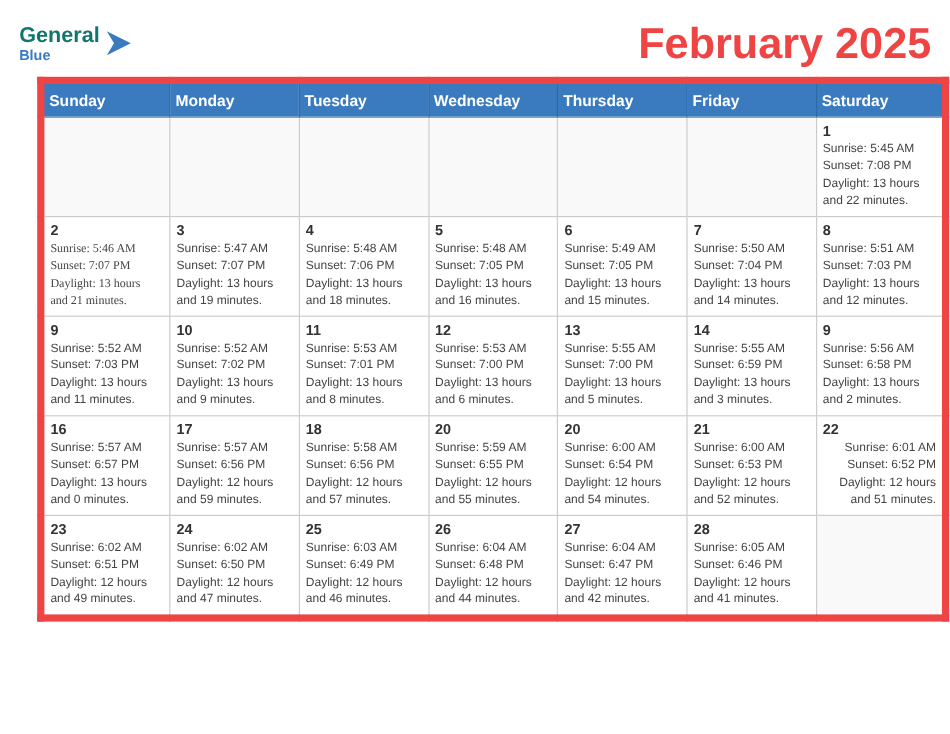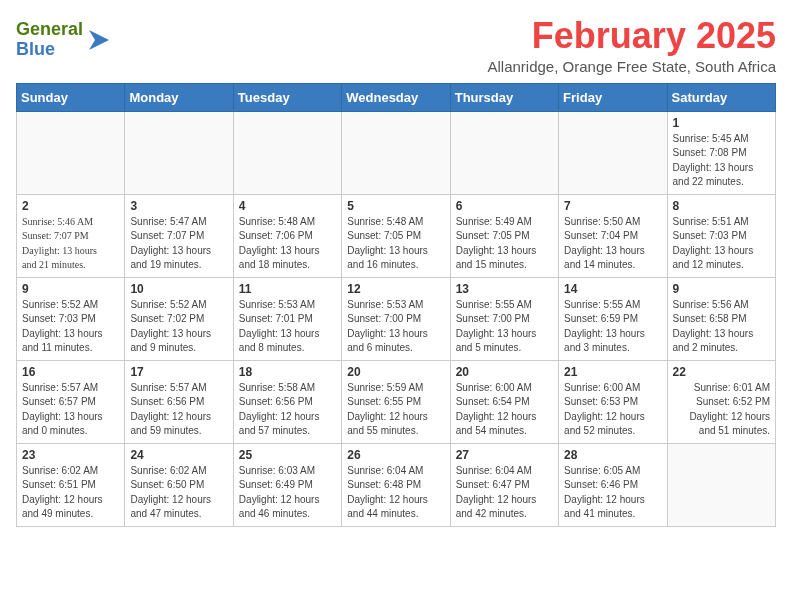--- a/index.html
+++ b/index.html
@@ -22,24 +22,24 @@
       margin-top: 4px;
     }
     .logo-text {
       display: flex;
       flex-direction: column;
       line-height: 1.1;
     }
     .logo-general {
       font-size: 18px;
       font-weight: bold;
-      color: #4d7c0f;
+      color: #0f766e;
     }
     .logo-blue {
-      font-size: 18px;
+      font-size: 12px;
       font-weight: bold;
       color: #3a7bbf;
     }
     .logo-icon {
       width: 28px;
       height: 28px;
       margin-left: 2px;
     }
     .title-block {
       text-align: right;
@@ -52,21 +52,22 @@
     }
     .location {
       font-size: 15px;
       color: #555;
       margin-top: 2px;
     }
     .calendar {
       width: 100%;
       border-collapse: collapse;
       margin-top: 8px;
-      border: 1px solid #ef4444;
+      border: 6px solid #ef4444;
+      margin-left: 15px;
     }
     .calendar th {
       background: #3a7bbf;
       color: #fff;
       font-size: 13px;
       font-weight: bold;
       padding: 6px 4px;
       text-align: left;
       border: 1px solid #2e6aa8;
     }
@@ -105,21 +106,20 @@
       <span class="logo-general">General</span>
       <span class="logo-blue">Blue</span>
     </div>
 
     <svg class="logo-icon" viewBox="0 0 28 28" xmlns="http://www.w3.org/2000/svg">
       <polygon points="4,4 24,14 4,24 10,14" fill="#3a7bbf"></polygon>
     </svg>
   </div>
   <div class="title-block">
     <div class="month-title">February 2025</div>
-    <div class="location">Allanridge, Orange Free State, South Africa</div>
   </div>
 </div>
 
 <table class="calendar">
   <thead>
     <tr>
       <th>Sunday</th>
       <th>Monday</th>
       <th>Tuesday</th>
       <th>Wednesday</th>

